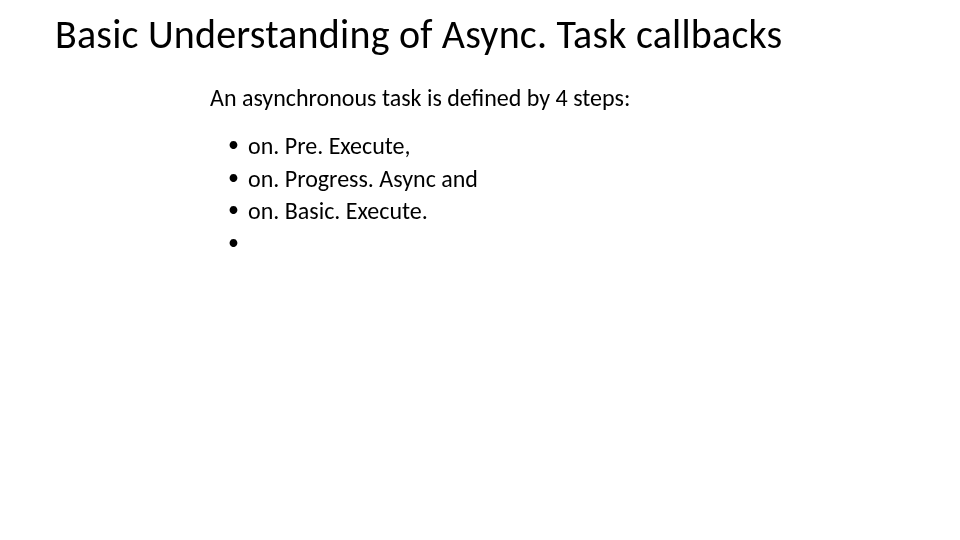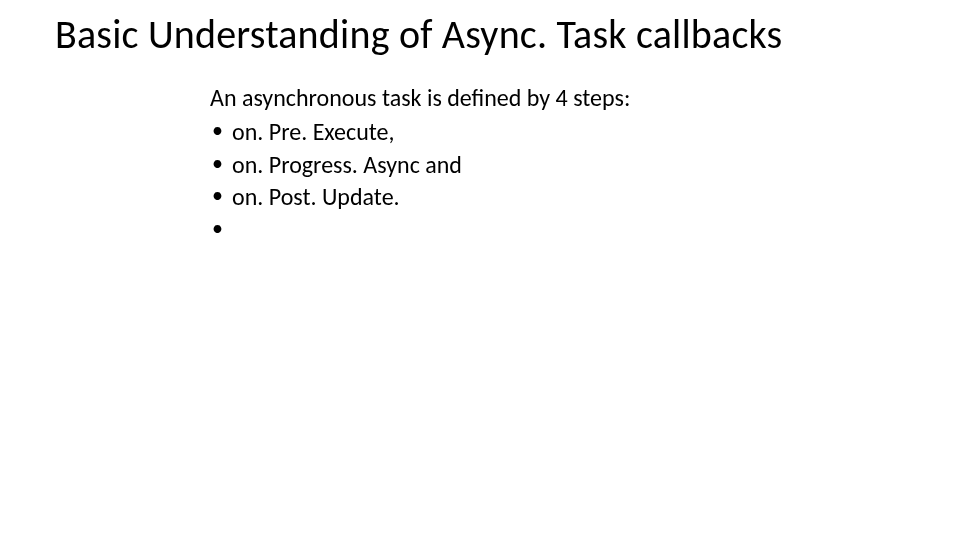--- a/index.html
+++ b/index.html
@@ -27,26 +27,26 @@
     letter-spacing: 0.2px;
   }
   .body {
     position: absolute;
     left: 210px;
     top: 82px;
     font-size: 24px;
     line-height: 1.35;
   }
   .intro {
-    margin-bottom: 2px;
+    margin-bottom: 16px;
   }
   .bullets {
     list-style: none;
     padding: 0;
-    margin: 0;
+    margin: 16px;
   }
   .bullets li {
     position: relative;
     padding-left: 22px;
   }
   .bullets li::before {
     content: "•";
     position: absolute;
     left: 2px;
     top: 0;
@@ -58,17 +58,17 @@
 <body>
 
 <div class="slide">
   <div class="title">Basic Understanding of Async. Task callbacks</div>
 
   <div class="body">
     <div class="intro">An asynchronous task is defined by 4 steps:</div>
     <ul class="bullets">
       <li> on. Pre. Execute,</li>
       <li>on. Progress. Async and</li>
-      <li>on. Post. Update.</li>
+      <li>on. Basic. Execute.</li>
       <li></li>
     </ul>
   </div>
 </div>
 
 </body></html>

